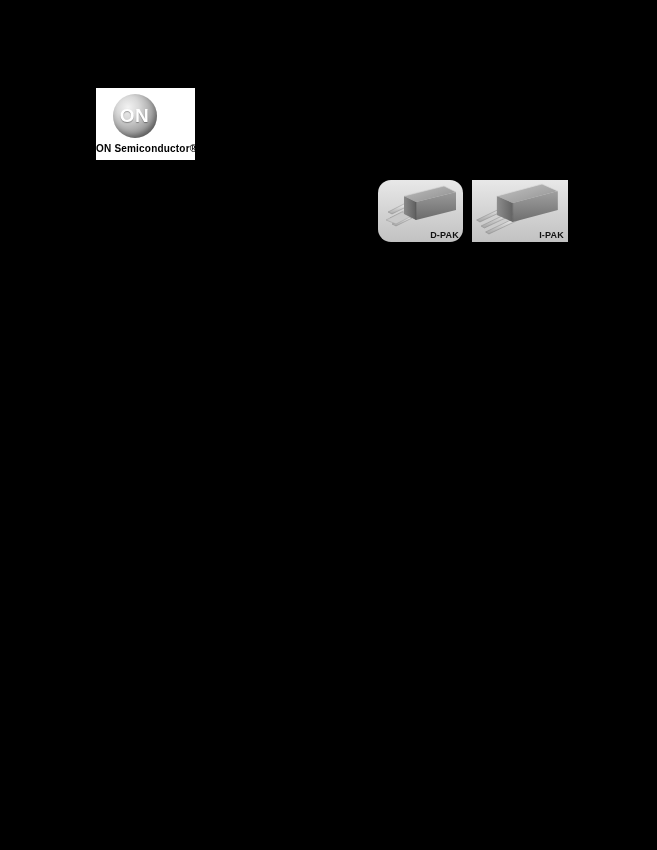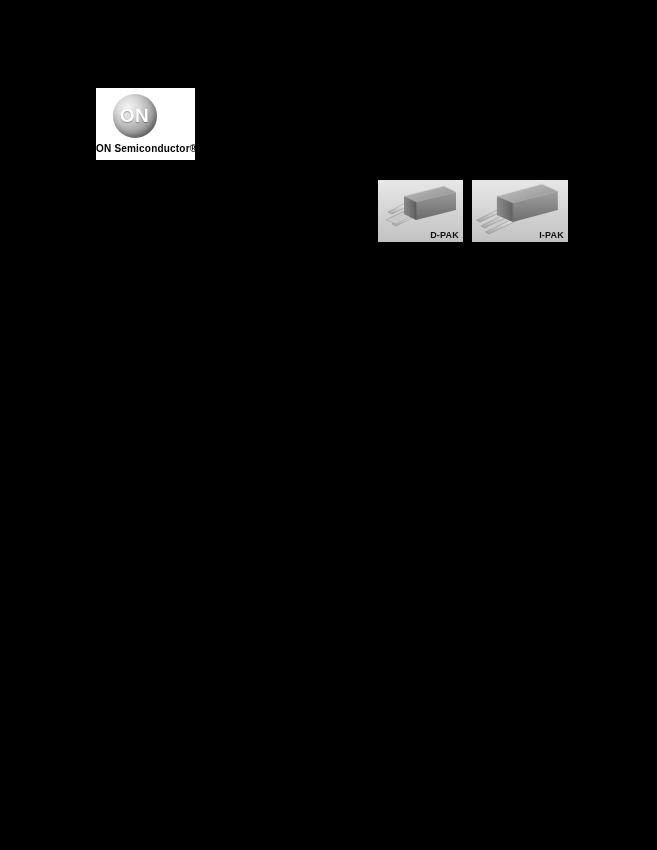--- a/index.html
+++ b/index.html
@@ -71,21 +71,21 @@
 
   
   .pkg-panel {
     position: absolute;
     top: 180px;
     height: 62px;
     background: linear-gradient(180deg, #e8e8e8 0%, #d2d2d2 55%, #c2c2c2 100%);
     box-sizing: border-box;
     overflow: hidden;
   }
-  .pkg-dpak { left: 378px; width: 85px; }
+  .pkg-dpak { left: 378px; width: 85px; border-radius: 13px; }
   .pkg-ipak { left: 472px; width: 96px; }
 
   .pkg-caption {
     position: absolute;
     right: 4px;
     bottom: 2px;
     font-family: "Liberation Sans", sans-serif;
     font-size: 9px;
     font-weight: bold;
     color: #111111;

